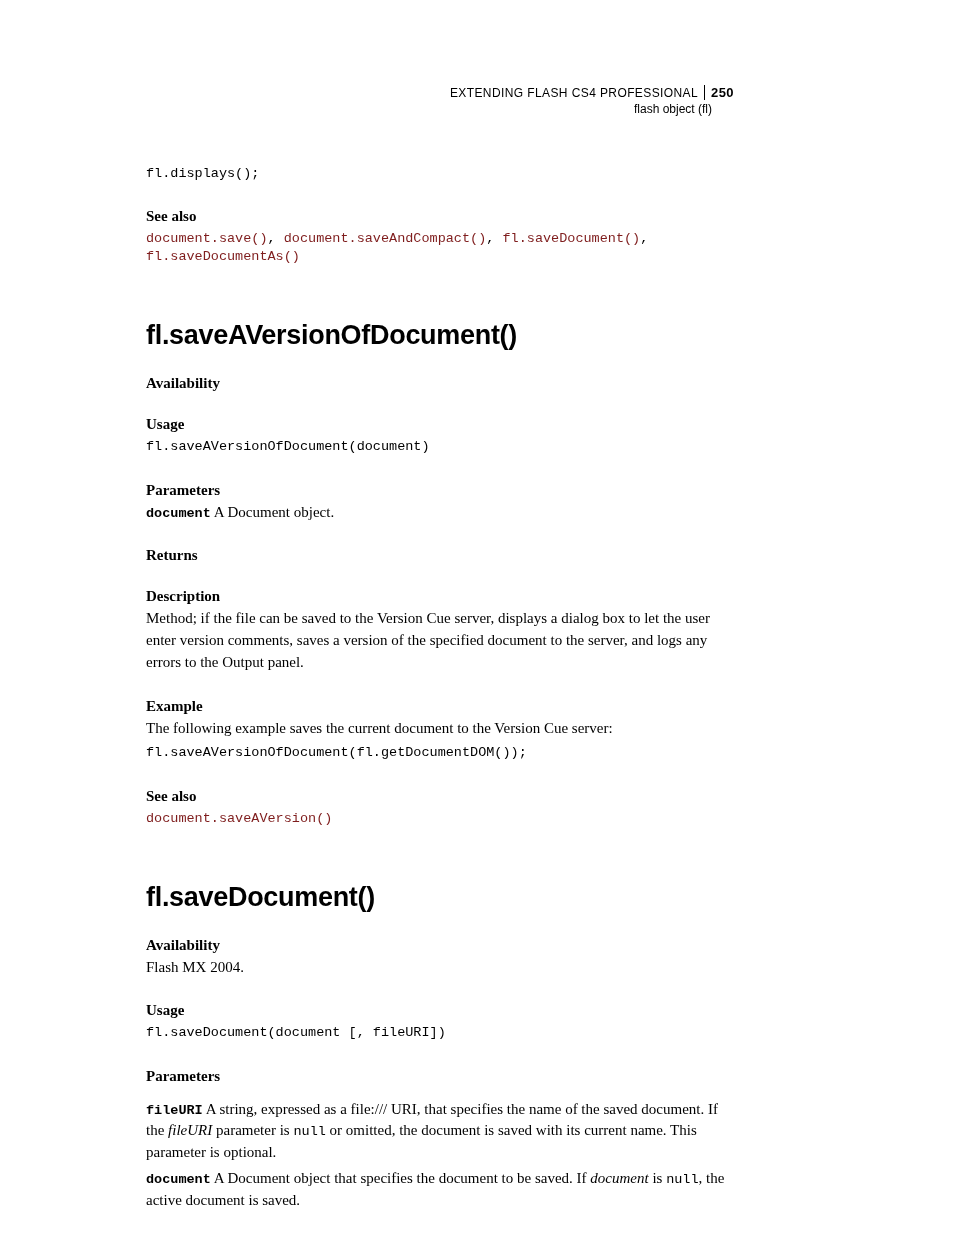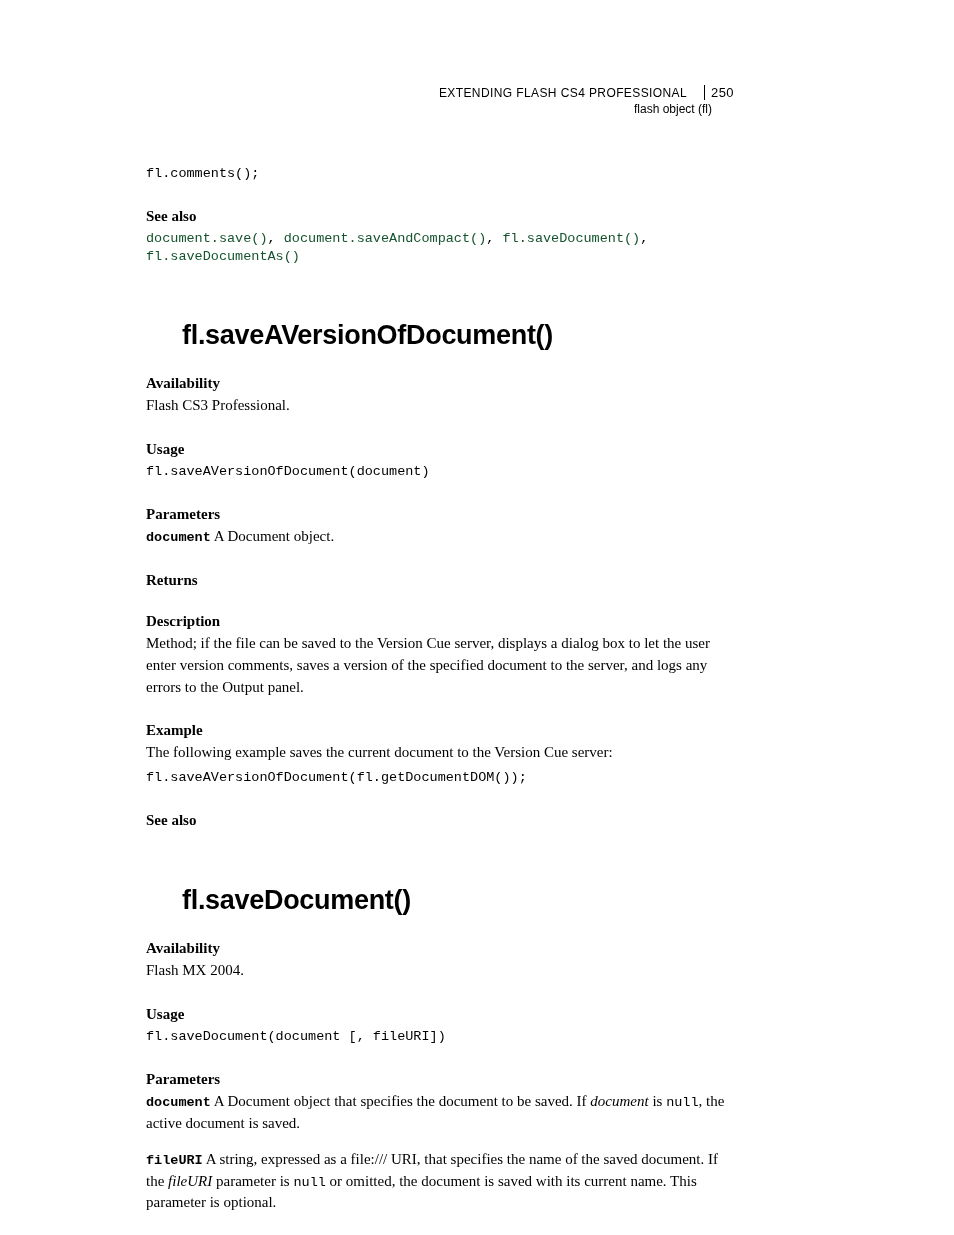--- a/index.html
+++ b/index.html
@@ -25,24 +25,24 @@
     display: flex;
     justify-content: flex-end;
     align-items: center;
     font-size: 12px;
     letter-spacing: 0.4px;
   }
   .header-title {
     font-weight: 400;
   }
   .page-number {
-    font-weight: 400;
+    font-weight: 700;
     border-left: 1.5px solid #000;
     padding-left: 6px;
-    margin-left: 17px;
+    margin-left: 6px;
     font-size: 13px;
   }
   .header-sub {
     font-size: 12px;
     font-weight: 400;
     margin-top: 2px;
     margin-right: 22px;
   }
   .code {
     font-family: "Courier New", Courier, monospace;
@@ -53,34 +53,33 @@
   .subhead {
     font-family: "Minion Pro", Georgia, serif;
     font-weight: 700;
     font-size: 15px;
     margin-top: 24px;
     margin-bottom: 3px;
   }
   .links .link {
     font-family: "Courier New", Courier, monospace;
     font-size: 13.5px;
-    color: #14532d;
+    color: #7f1d1d;
   }
   .links .sep {
     font-family: "Courier New", Courier, monospace;
     font-size: 13.5px;
   }
   h1.title {
     font-family: "Myriad Pro", "Segoe UI", Arial, sans-serif;
     font-weight: 700;
     font-size: 27px;
     margin-top: 56px;
     margin-bottom: 16px;
     letter-spacing: -0.3px;
-    margin-left: 36px;
   }
   .body-text {
     font-size: 15px;
     line-height: 1.45;
     margin: 0 0 4px 0;
   }
   .link-inline {
     color: #000000;
   }
   .param-name {
@@ -102,60 +101,62 @@
 <div class="page">
 
   <div class="header">
     <div class="header-top">
       <span class="header-title">EXTENDING FLASH CS4 PROFESSIONAL</span>
       <span class="page-number">250</span>
     </div>
     <div class="header-sub">flash object (fl)</div>
   </div>
 
-  <div class="code">fl.comments();</div>
+  <div class="code">fl.displays();</div>
 
   <div class="subhead">See also</div>
   <div class="links">
     <span class="link">document.save()</span><span class="sep">, </span><span class="link">document.saveAndCompact()</span><span class="sep">, </span><span class="link">fl.saveDocument()</span><span class="sep">, </span><span class="link">fl.saveDocumentAs()</span>
   </div>
 
   <h1 class="title">fl.saveAVersionOfDocument()</h1>
 
   <div class="subhead">Availability</div>
-  <div class="body-text">Flash CS3 Professional.</div>
 
   <div class="subhead">Usage</div>
   <div class="code">fl.saveAVersionOfDocument(document)</div>
 
   <div class="subhead">Parameters</div>
   <div class="body-text">
     <span class="param-name">document</span><span>  A </span><span class="link-inline">Document object</span><span>.</span>
   </div>
 
   <div class="subhead">Returns</div>
 
   <div class="subhead">Description</div>
   <div class="body-text">Method; if the file can be saved to the Version Cue server, displays a dialog box to let the user enter version comments, saves a version of the specified document to the server, and logs any errors to the Output panel.</div>
 
   <div class="subhead">Example</div>
   <div class="body-text">The following example saves the current document to the Version Cue server:</div>
   <div class="code">fl.saveAVersionOfDocument(fl.getDocumentDOM());</div>
 
   <div class="subhead">See also</div>
+  <div class="links">
+    <span class="link">document.saveAVersion()</span>
+  </div>
 
   <h1 class="title">fl.saveDocument()</h1>
 
   <div class="subhead">Availability</div>
   <div class="body-text">Flash MX 2004.</div>
 
   <div class="subhead">Usage</div>
   <div class="code">fl.saveDocument(document [, fileURI])</div>
 
   <div class="subhead">Parameters</div>
+  <div class="body-text" style="margin-top:14px">
+    <span class="param-name">fileURI</span><span>  A string, expressed as a file:/// URI, that specifies the name of the saved document. If the </span><span class="italic">fileURI</span><span> parameter is </span><span class="code-inline">null</span><span> or omitted, the document is saved with its current name. This parameter is optional.</span>
+  </div>
   <div class="body-text">
     <span class="param-name">document</span><span>  A </span><span class="link-inline">Document object</span><span> that specifies the document to be saved. If </span><span class="italic">document</span><span> is </span><span class="code-inline">null</span><span>, the active document is saved.</span>
-  </div>
-  <div class="body-text" style="margin-top:14px">
-    <span class="param-name">fileURI</span><span>  A string, expressed as a file:/// URI, that specifies the name of the saved document. If the </span><span class="italic">fileURI</span><span> parameter is </span><span class="code-inline">null</span><span> or omitted, the document is saved with its current name. This parameter is optional.</span>
   </div>
 
 </div>
 
 </body></html>

